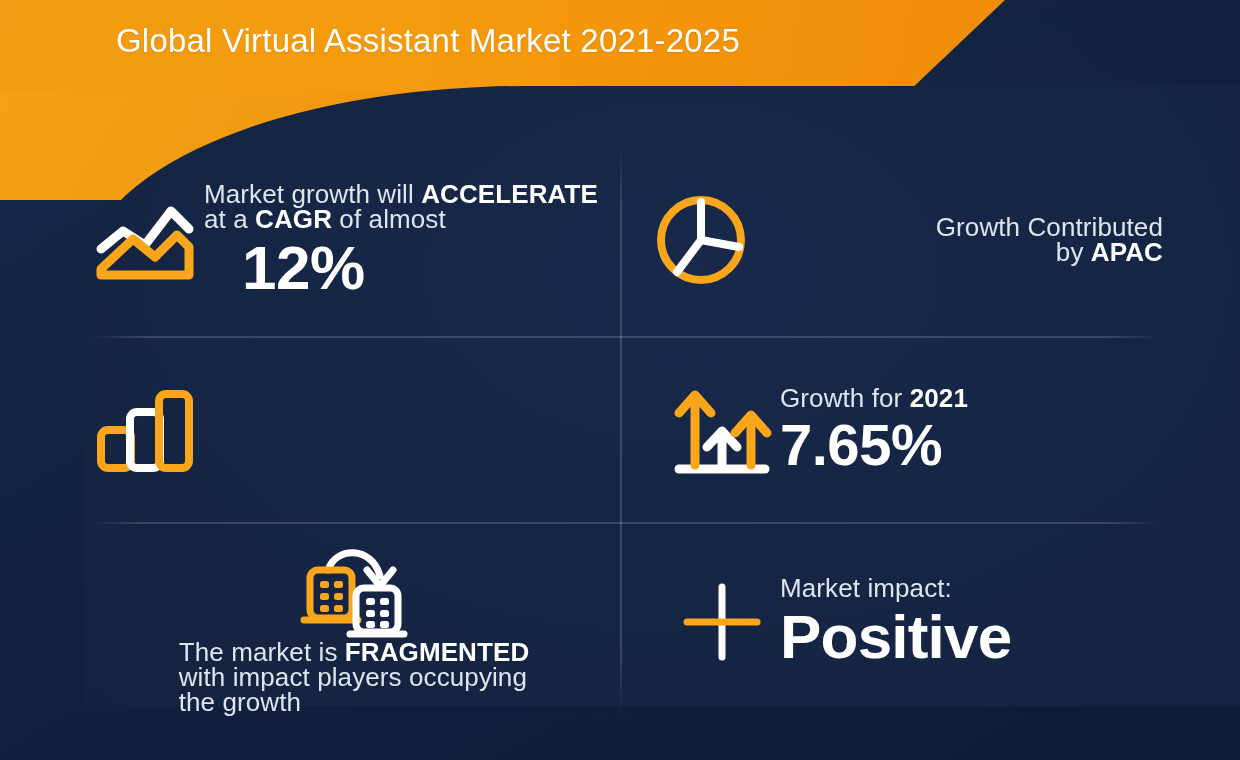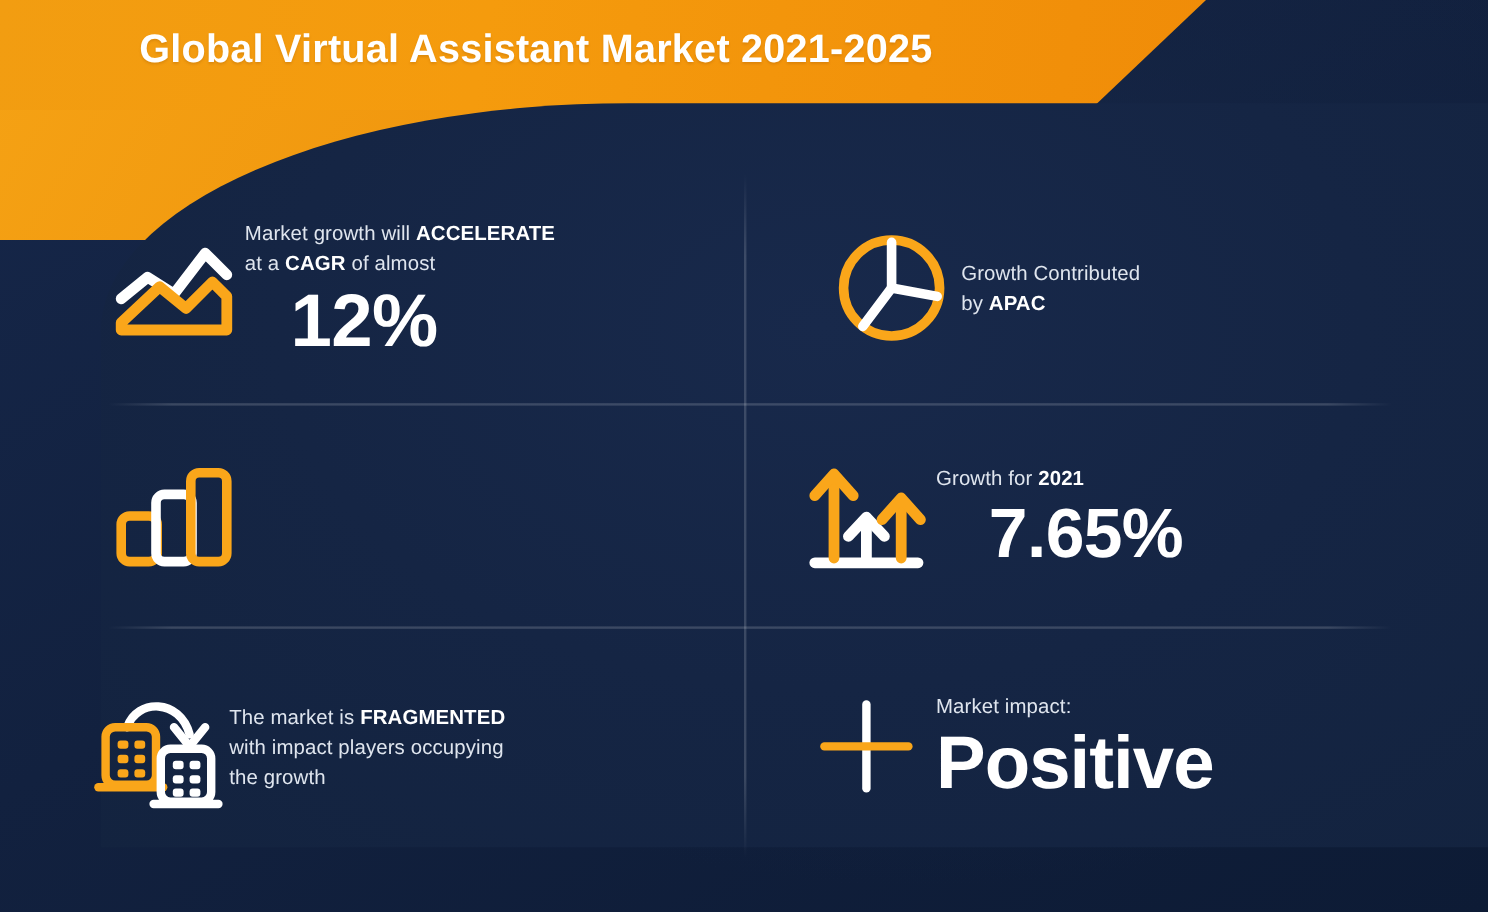--- a/index.html
+++ b/index.html
@@ -42,21 +42,21 @@
       radial-gradient(ellipse 900px 600px at 40% 30%, #18294b 0%, #152544 50%, #13233f 100%);
     border-top-left-radius:440px 190px;
     z-index:3;
   }
 
   .header-title {
     position:absolute; left:116px; top:22px;
     z-index:5;
     color:#ffffff;
     font-size:33px;
-    font-weight:bold;
+    font-weight:normal;
     letter-spacing:0.2px;
     white-space:nowrap;
     text-shadow:0 1px 2px rgba(120,60,0,0.18);
   }
 
   
   .grid {
     position:absolute;
     left:0; top:92px;
     width:1240px; height:668px;
@@ -75,55 +75,55 @@
   }
   .h-divider.row1 { top:244px; }
   .h-divider.row2 { top:430px; }
 
   .cell {
     position:absolute;
     display:flex;
     align-items:center;
   }
   .cell.c1 { left:86px;  top:58px;  width:520px; height:180px; }
-  .cell.c2 { left:685px; top:58px;  width:520px; height:180px; }
+  .cell.c2 { left:643px; top:58px;  width:520px; height:180px;text-align:right; }
   .cell.c3 { left:86px;  top:250px; width:520px; height:176px; }
   .cell.c4 { left:664px; top:250px; width:520px; height:176px; }
-  .cell.c5 { left:73px;  top:440px; width:520px; height:180px; }
+  .cell.c5 { left:94px;  top:440px; width:520px; height:180px;flex-direction:column; }
   .cell.c6 { left:664px; top:440px; width:520px; height:180px; }
 
   .icon-wrap {
     flex:0 0 auto;
     display:flex;
     align-items:center;
     justify-content:center;
   }
   .icon-wrap.w1 { width:118px; }
   .icon-wrap.w2 { width:116px; }
 
   .stat-text { flex:1 1 auto; }
 
   .stat-caption {
     color:#dfe5ee;
-    font-size:17px;
+    font-size:26px;
     line-height:25px;
     font-weight:400;
     letter-spacing:0.1px;
   }
   .stat-caption b { font-weight:bold; color:#ffffff; }
 
   .stat-value {
     color:#ffffff;
     font-weight:bold;
     letter-spacing:-0.5px;
     line-height:1.0;
     margin-top:5px;
   }
   .stat-value.big   { font-size:62px;margin-left:38px; }
-  .stat-value.med   { font-size:58px;margin-left:44px; }
+  .stat-value.med   { font-size:58px; }
   .stat-value.word  { font-size:62px; letter-spacing:-0.8px; }
 
   svg { display:block; }
 </style>
 </head>
 <body>
 
 <div id="infographic">
 
   <div class="header-left-sweep"></div>

